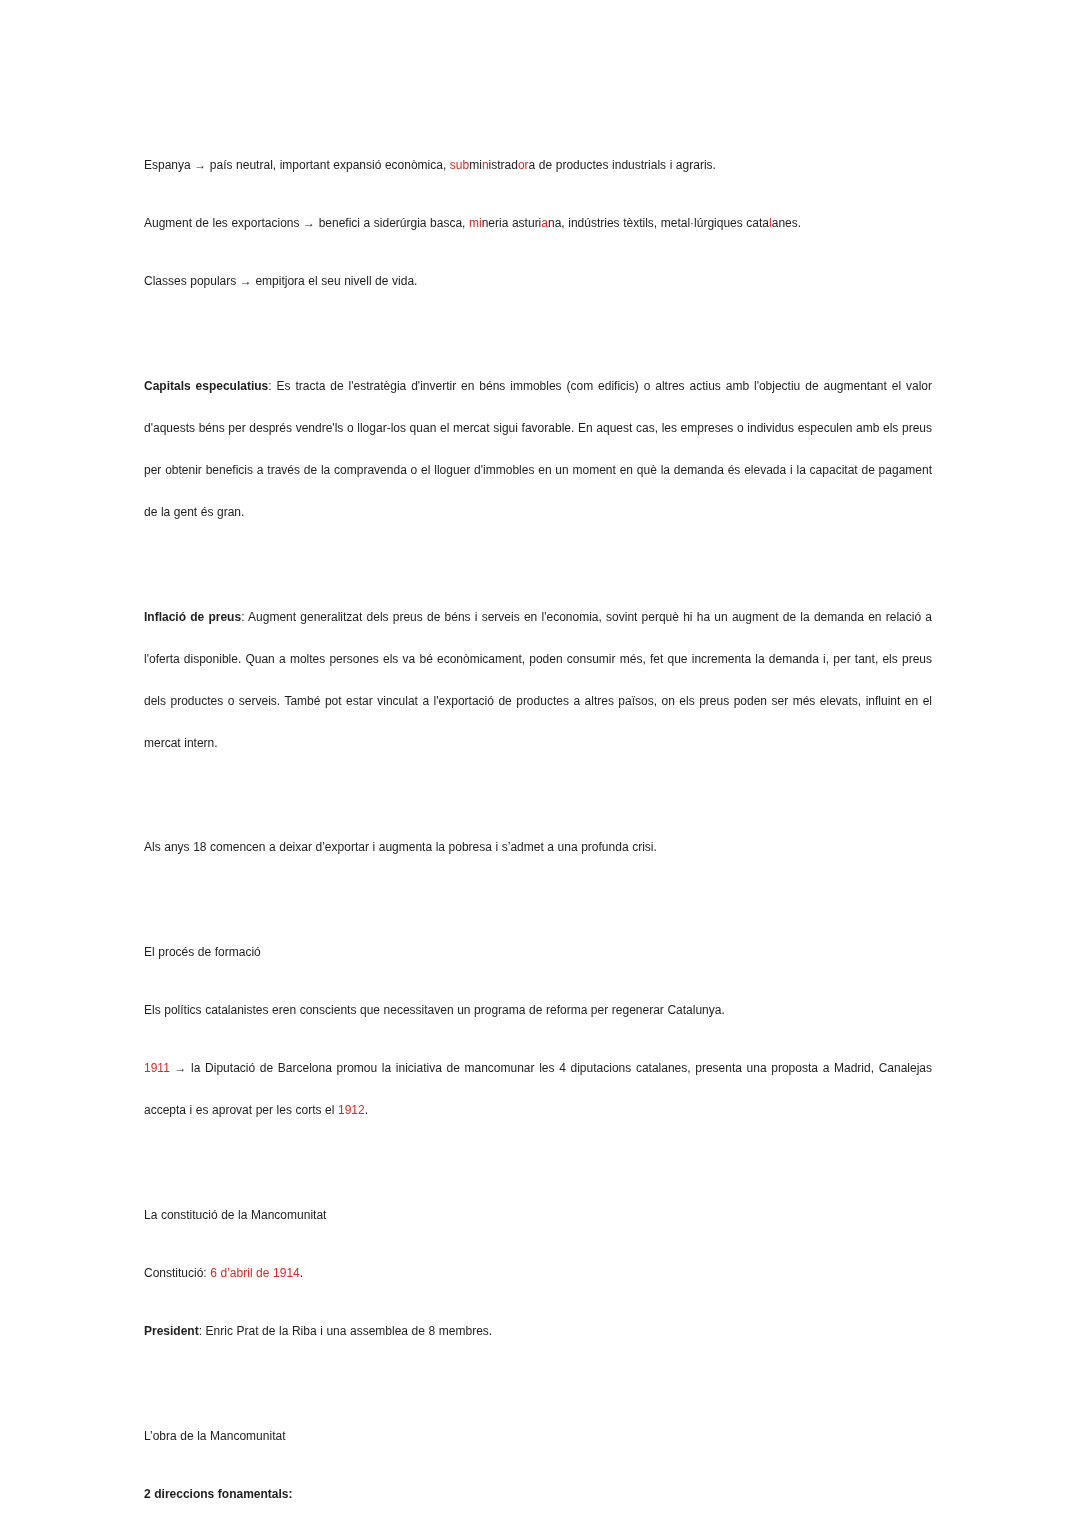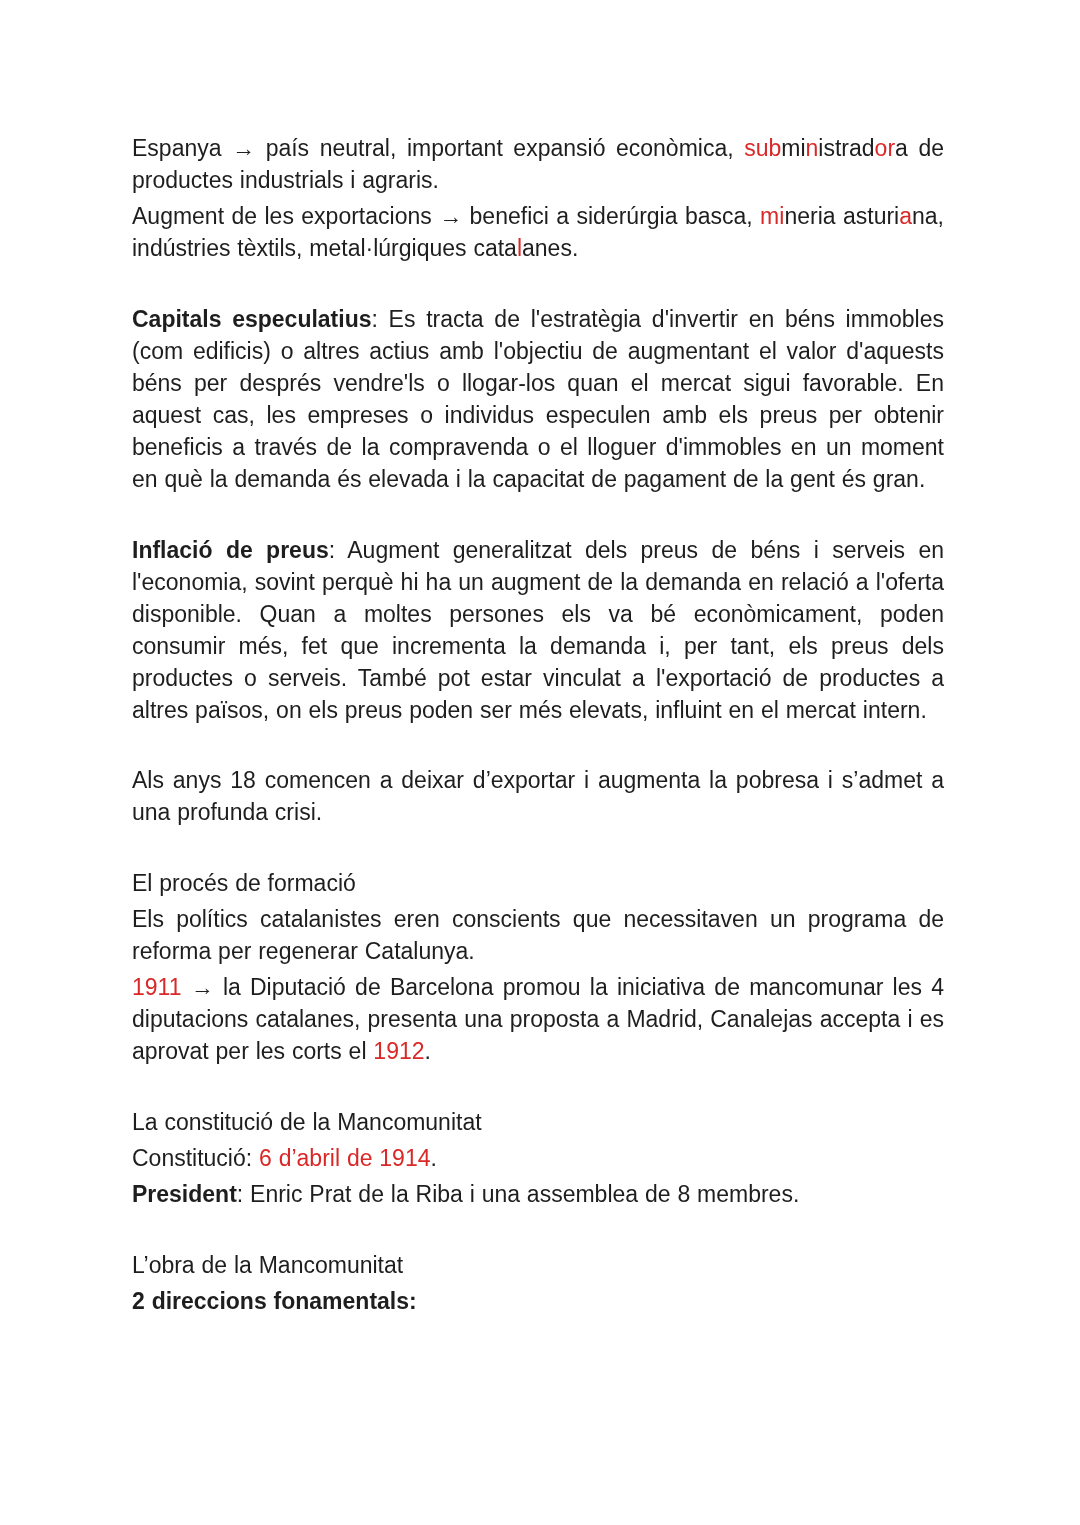--- a/index.html
+++ b/index.html
@@ -15,43 +15,44 @@
     overflow: hidden;
   }
   .page {
     box-sizing: border-box;
     width: 1080px;
     height: 1525px;
     padding: 128px 132px 0 128px;
     background: #ffffff;
   }
   p.line {
-    margin: 4px;
-    font-size: 23px;
-    line-height: 32px;
+    margin: 16px;
+    font-size: 12px;
+    line-height: 42px;
     text-align: justify;
     color: var(--ink, #1e1e1e);
     word-spacing: 0.02em;
   }
   p.blank {
     height: 30.8px;
   }
   p.u span {
     text-decoration-thickness: 1.6px;
     text-underline-offset: 3px;
   }
   span.b { font-weight: bold; }
   span.red { color: var(--red, #da2727); }
 </style>
 </head>
 <body style="background: rgb(255, 255, 255);">
 
 <div class="page">
     <p class="line"><span>Espanya → país neutral, important expansió econòmica, </span><span class="red">sub</span><span>mi</span><span class="red">n</span><span>istrad</span><span class="red">or</span><span>a de productes industrials i agraris.</span></p>
     <p class="line"><span>Augment de les exportacions → benefici a siderúrgia basca, </span><span class="red">mi</span><span>neria asturi</span><span class="red">a</span><span>na, indústries tèxtils, metal·lúrgiques cata</span><span class="red">l</span><span>anes.</span></p>
+    <p class="line"><span>Classes populars → empitjora el seu nivell de vida.</span></p>
     <p class="line blank"></p>
     <p class="line"><span class="b">Capitals especulatius</span><span>: Es tracta de l'estratègia d'invertir en béns immobles (com edificis) o altres actius amb l'objectiu de augmentant el valor d'aquests béns per després vendre'ls o llogar-los quan el mercat sigui favorable. En aquest cas, les empreses o individus especulen amb els preus per obtenir beneficis a través de la compravenda o el lloguer d'immobles en un moment en què la demanda és elevada i la capacitat de pagament de la gent és gran.</span></p>
     <p class="line blank"></p>
     <p class="line"><span class="b">Inflació de preus</span><span>: Augment generalitzat dels preus de béns i serveis en l'economia, sovint perquè hi ha un augment de la demanda en relació a l'oferta disponible. Quan a moltes persones els va bé econòmicament, poden consumir més, fet que incrementa la demanda i, per tant, els preus dels productes o serveis. També pot estar vinculat a l'exportació de productes a altres països, on els preus poden ser més elevats, influint en el mercat intern.</span></p>
     <p class="line blank"></p>
     <p class="line"><span>Als anys 18 comencen a deixar d’exportar i augmenta la pobresa i s’admet a una profunda crisi.</span></p>
     <p class="line blank"></p>
     <p class="line u"><span>El procés de formació</span></p>
     <p class="line"><span>Els polítics catalanistes eren conscients que necessitaven un programa de reforma per regenerar Catalunya.</span></p>
     <p class="line"><span class="red">1911</span><span> → la Diputació de Barcelona promou la iniciativa de mancomunar les 4 diputacions catalanes, presenta una proposta a Madrid, Canalejas accepta i es aprovat per les corts el </span><span class="red">1912</span><span>.</span></p>

